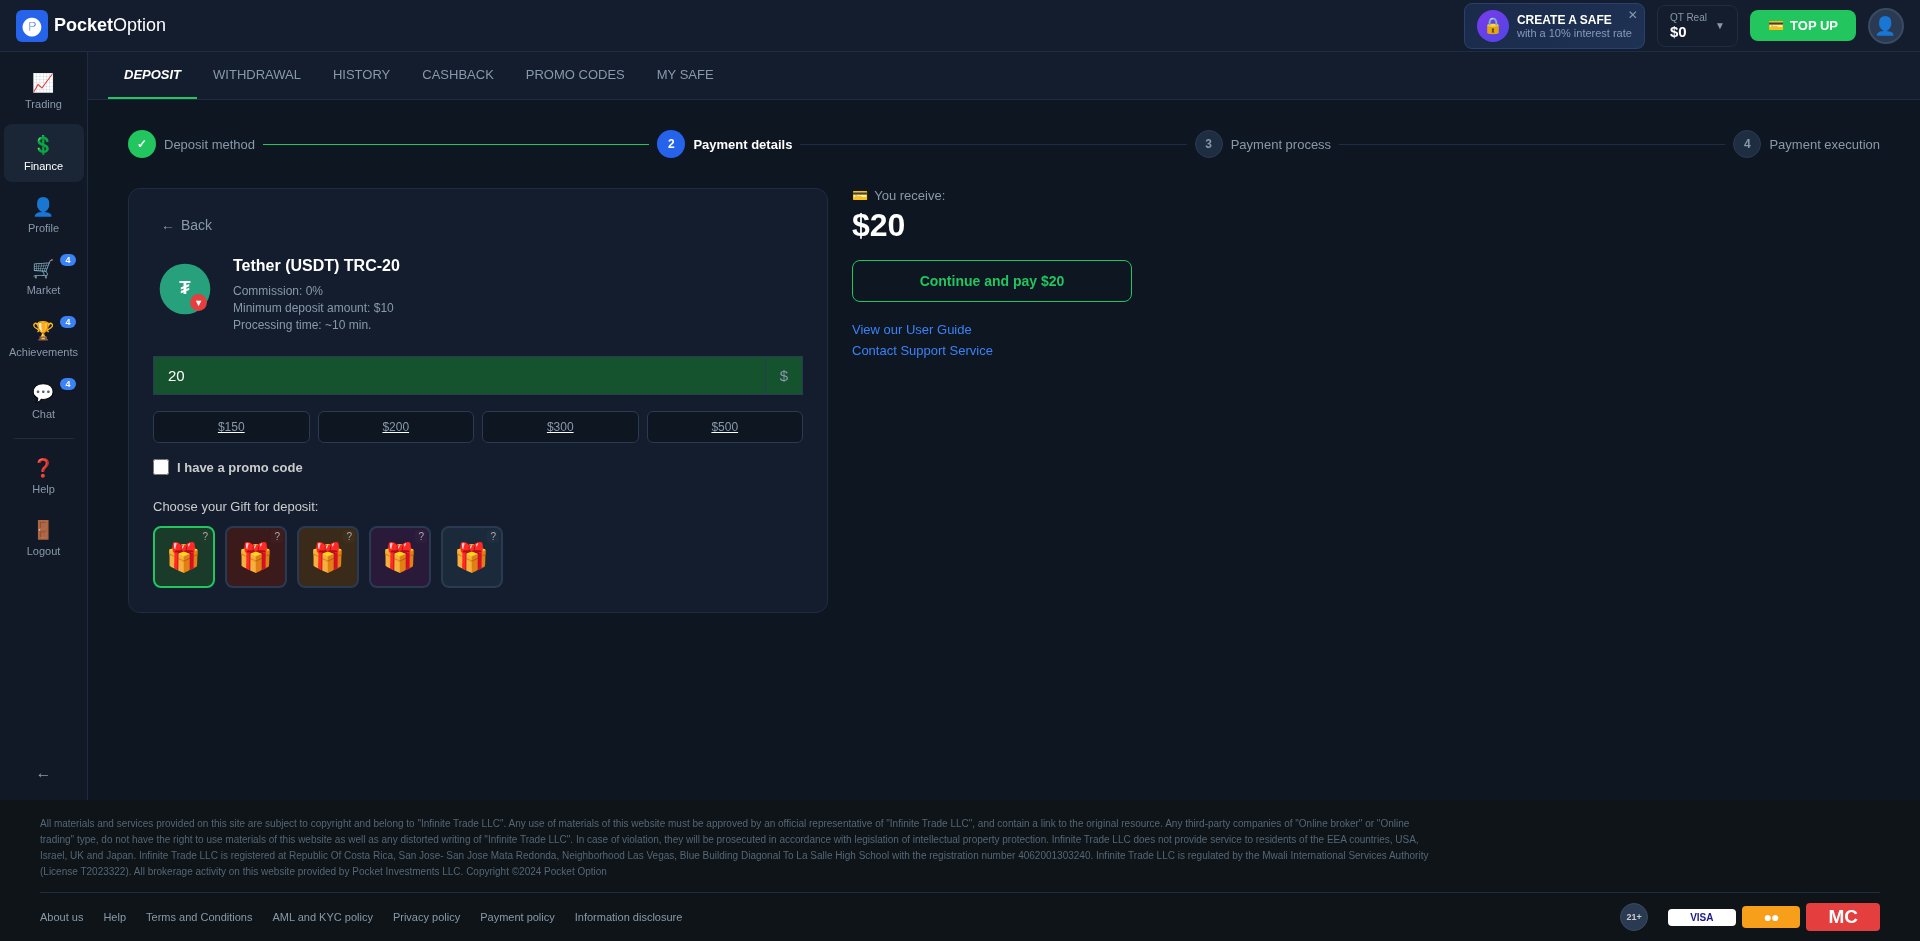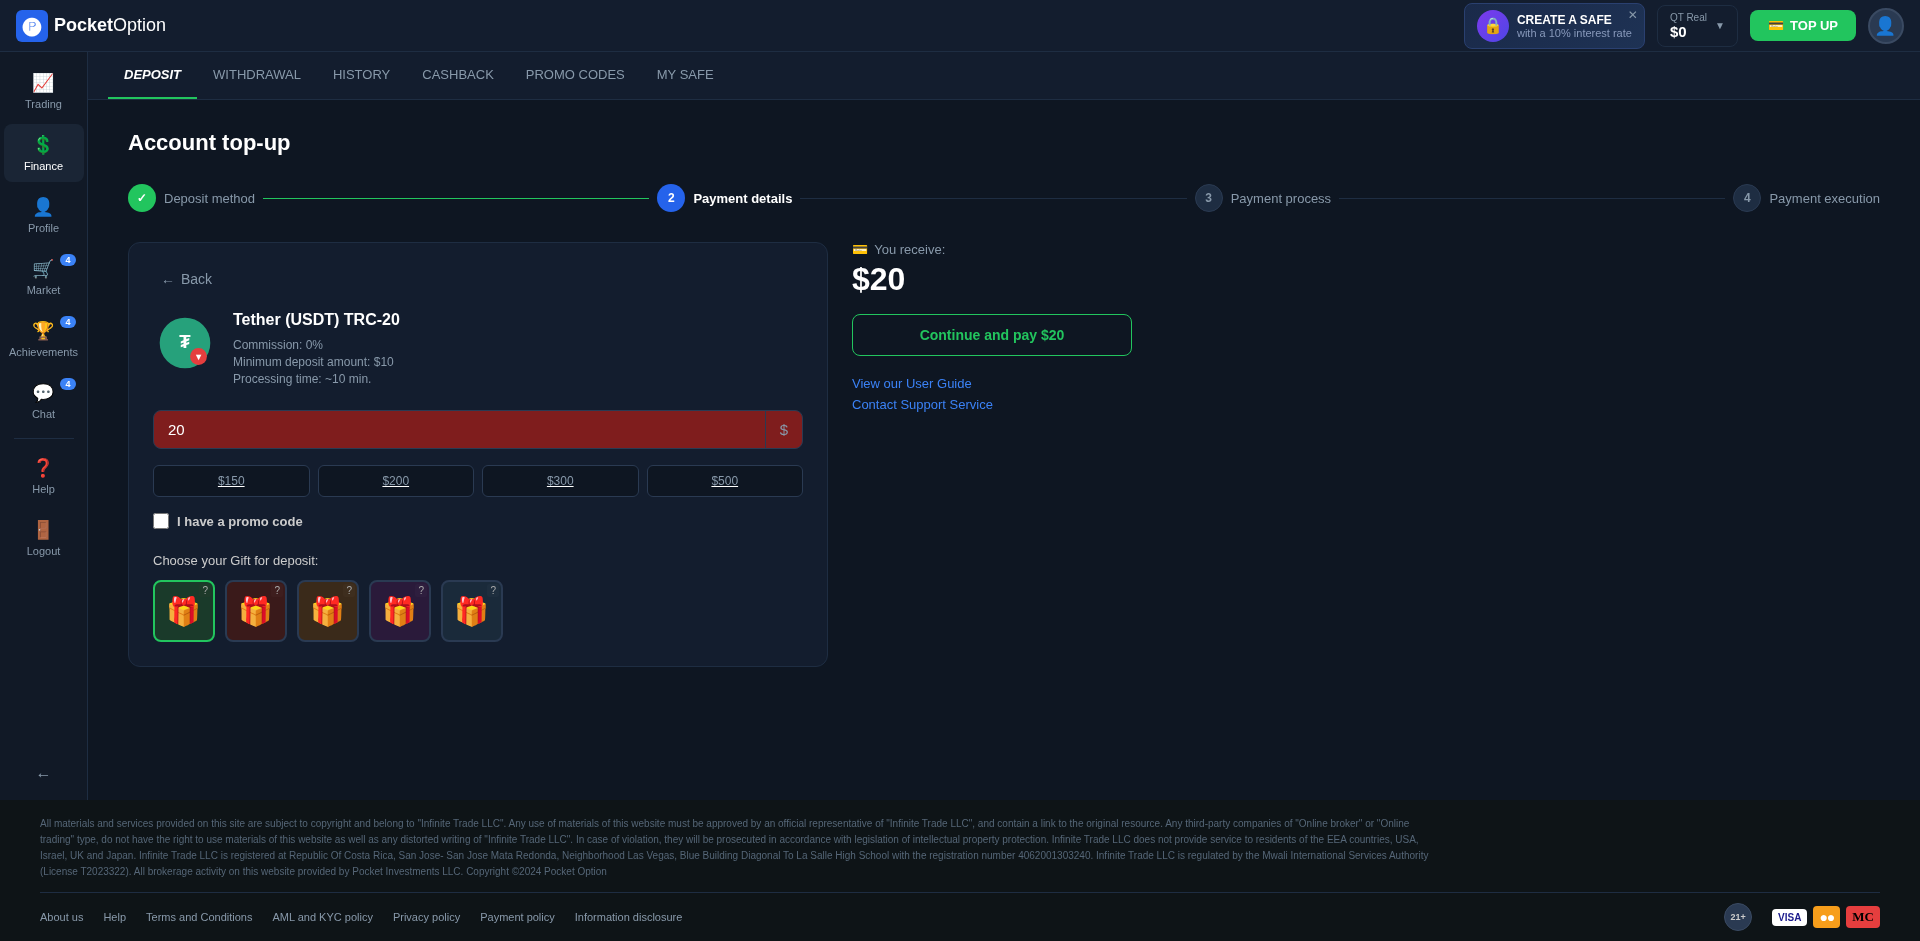--- a/index.html
+++ b/index.html
@@ -315,23 +315,23 @@
       gap: 3px;
     }
     .payment-name { font-size: 16px; font-weight: 700; color: #fff; margin-bottom: 6px; }
     .payment-meta { font-size: 12px; color: #8899aa; }
 
     .amount-section { margin-bottom: 16px; }
     .amount-label { font-size: 13px; color: #ccc; margin-bottom: 8px; }
     .amount-input-wrap {
       display: flex;
       align-items: center;
-      background: #7f1d1d;
+      background: #14532d;
       border: 1px solid #2a3a52;
-      border-radius: 8px;
+      border-radius: 0;
       overflow: hidden;
       margin-top: 17px;
     }
     .amount-input {
       flex: 1;
       background: none;
       border: none;
       color: #fff;
       font-size: 15px;
       padding: 10px 14px;
@@ -488,21 +488,21 @@
       border: 1px solid #3a4a62;
     }
     .payment-icons {
       display: flex;
       align-items: center;
       gap: 6px;
     }
     .pay-icon {
       background: #fff;
       border-radius: 4px;
-      padding: 3px 6px;
+      padding: 3px 22px;
       font-size: 10px;
       font-weight: 700;
       color: #1a1a2e;
     }
     .pay-icon.visa { color: #1a1a8c; }
     .pay-icon.mc { color: #eb001b; letter-spacing: -1px; }
 
     
     .tether-svg {
       width: 54px;
@@ -595,21 +595,20 @@
       <div class="tab active">DEPOSIT</div>
       <div class="tab">WITHDRAWAL</div>
       <div class="tab">HISTORY</div>
       <div class="tab">CASHBACK</div>
       <div class="tab">PROMO CODES</div>
       <div class="tab">MY SAFE</div>
     </div>
 
     <div class="page-content">
 
-      <h1 class="page-title">Account top-up</h1>
 
       <div class="stepper">
 
         <div class="step">
           <div class="step-circle done">✓</div>
           <span class="step-label">Deposit method</span>
         </div>
         <div class="step-connector done"></div>
 
         <div class="step">
@@ -736,17 +735,17 @@
       <a class="footer-link">AML and KYC policy</a>
       <a class="footer-link">Privacy policy</a>
       <a class="footer-link">Payment policy</a>
       <a class="footer-link">Information disclosure</a>
     </div>
     <div class="footer-right">
       <div class="age-badge">21+</div>
       <div class="payment-icons">
         <div class="pay-icon visa">VISA</div>
         <div class="pay-icon mc" style="background:#f79e1b;color:#fff;font-size:14px;">●●</div>
-        <div class="pay-icon" style="background:#e53e3e;color:#000000;font-size:13px;font-family:Liberation Serif, serif;">MC</div>
+        <div class="pay-icon" style="background:#e53e3e;color:#ffffff;font-size:19px;">MC</div>
       </div>
     </div>
   </div>
 </footer>
 
 </body></html>

